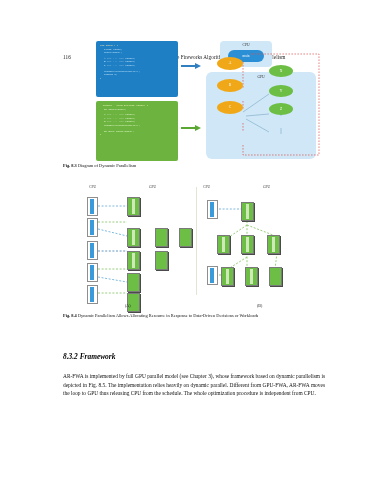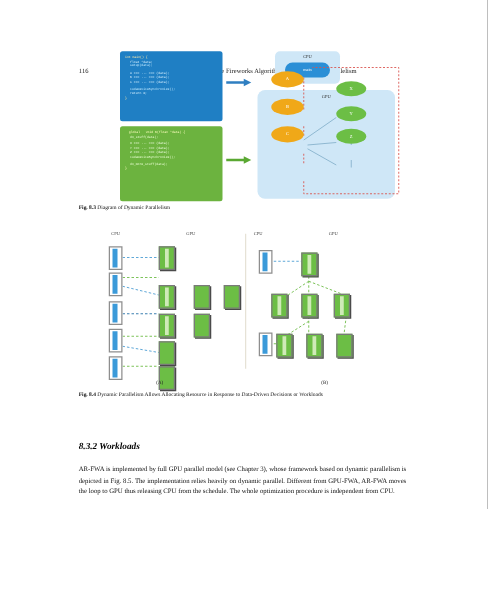--- a/index.html
+++ b/index.html
@@ -265,16 +265,16 @@
 
       <div class="panel-tag" style="left:60px;top:122px;">(B)</div>
     </div>
   </div>
 
   <div class="cap cap84">
     <b>Fig. 8.4</b>
     <span>Dynamic Parallelism Allows Allocating Resource in Response to Data-Driven Decisions or Workloads</span>
   </div>
 
-  <div class="sec-head">8.3.2  Workloads</div>
+  <div class="sec-head">8.3.2  Framework</div>
   <div class="body-par">AR-FWA is implemented by full GPU parallel model (see Chapter 3), whose framework based on dynamic parallelism is depicted in Fig. 8.5. The implementation relies heavily on dynamic parallel. Different from GPU-FWA, AR-FWA moves the loop to GPU thus releasing CPU from the schedule. The whole optimization procedure is independent from CPU.</div>
 
 </div>
 
 </body></html>

